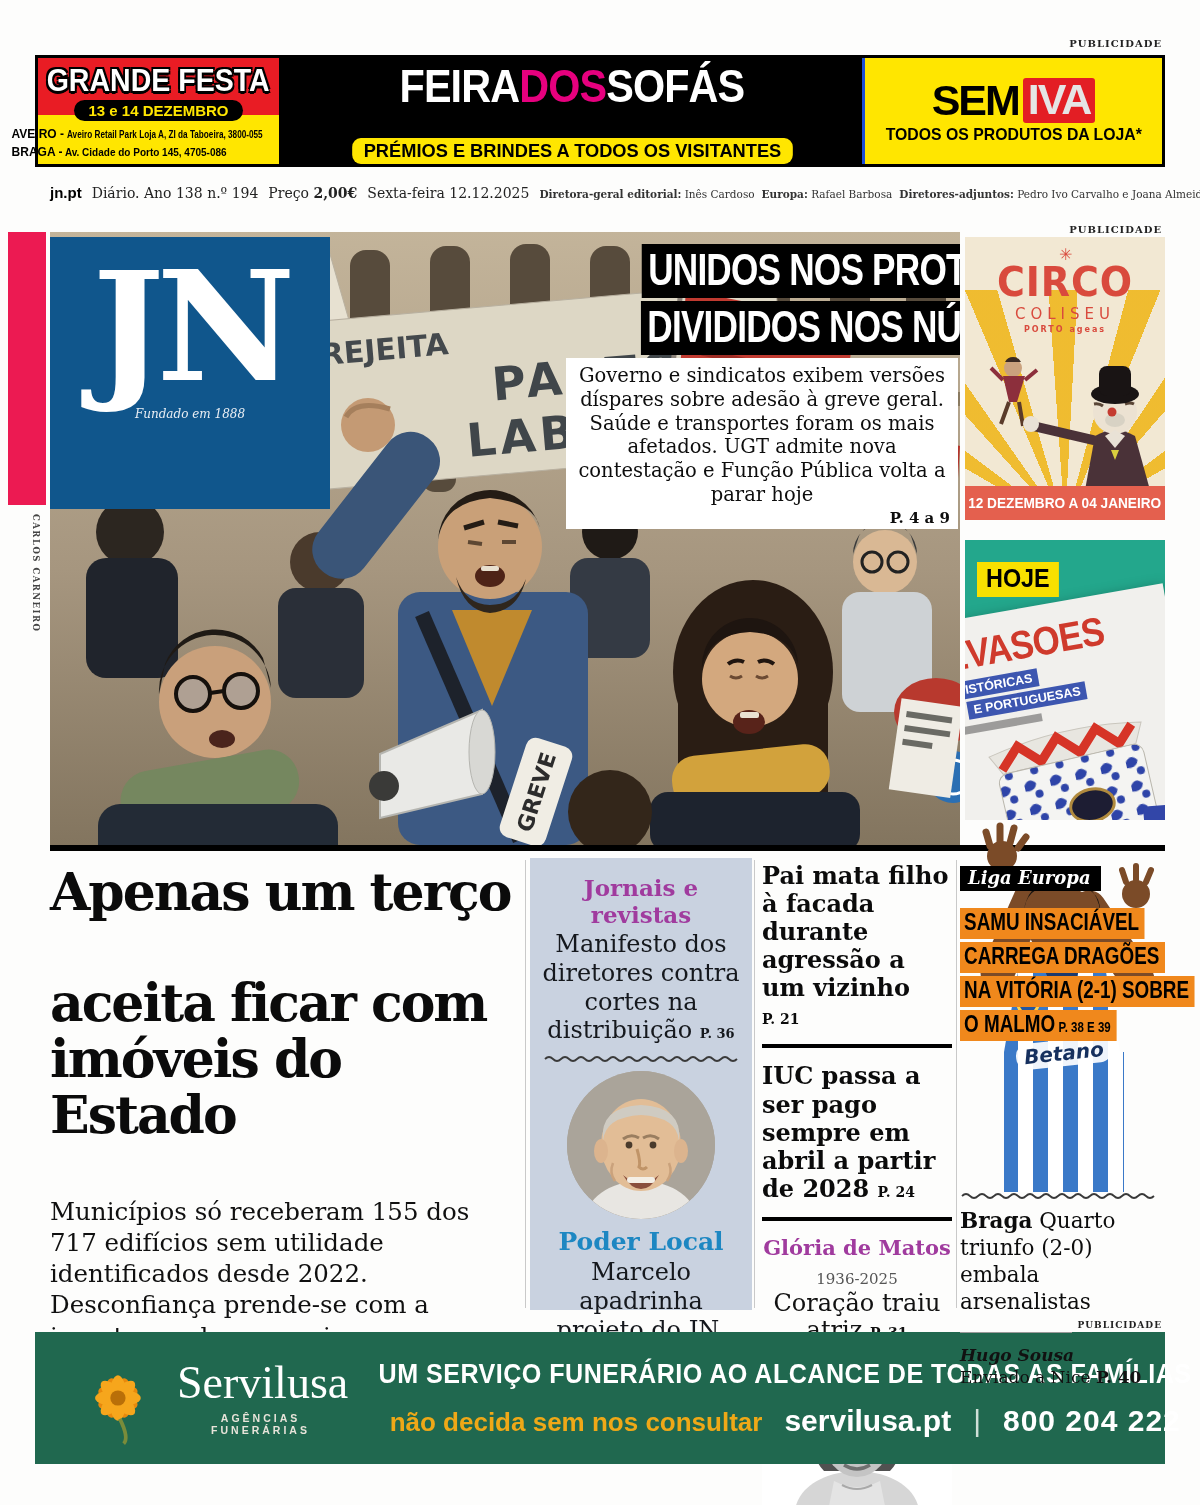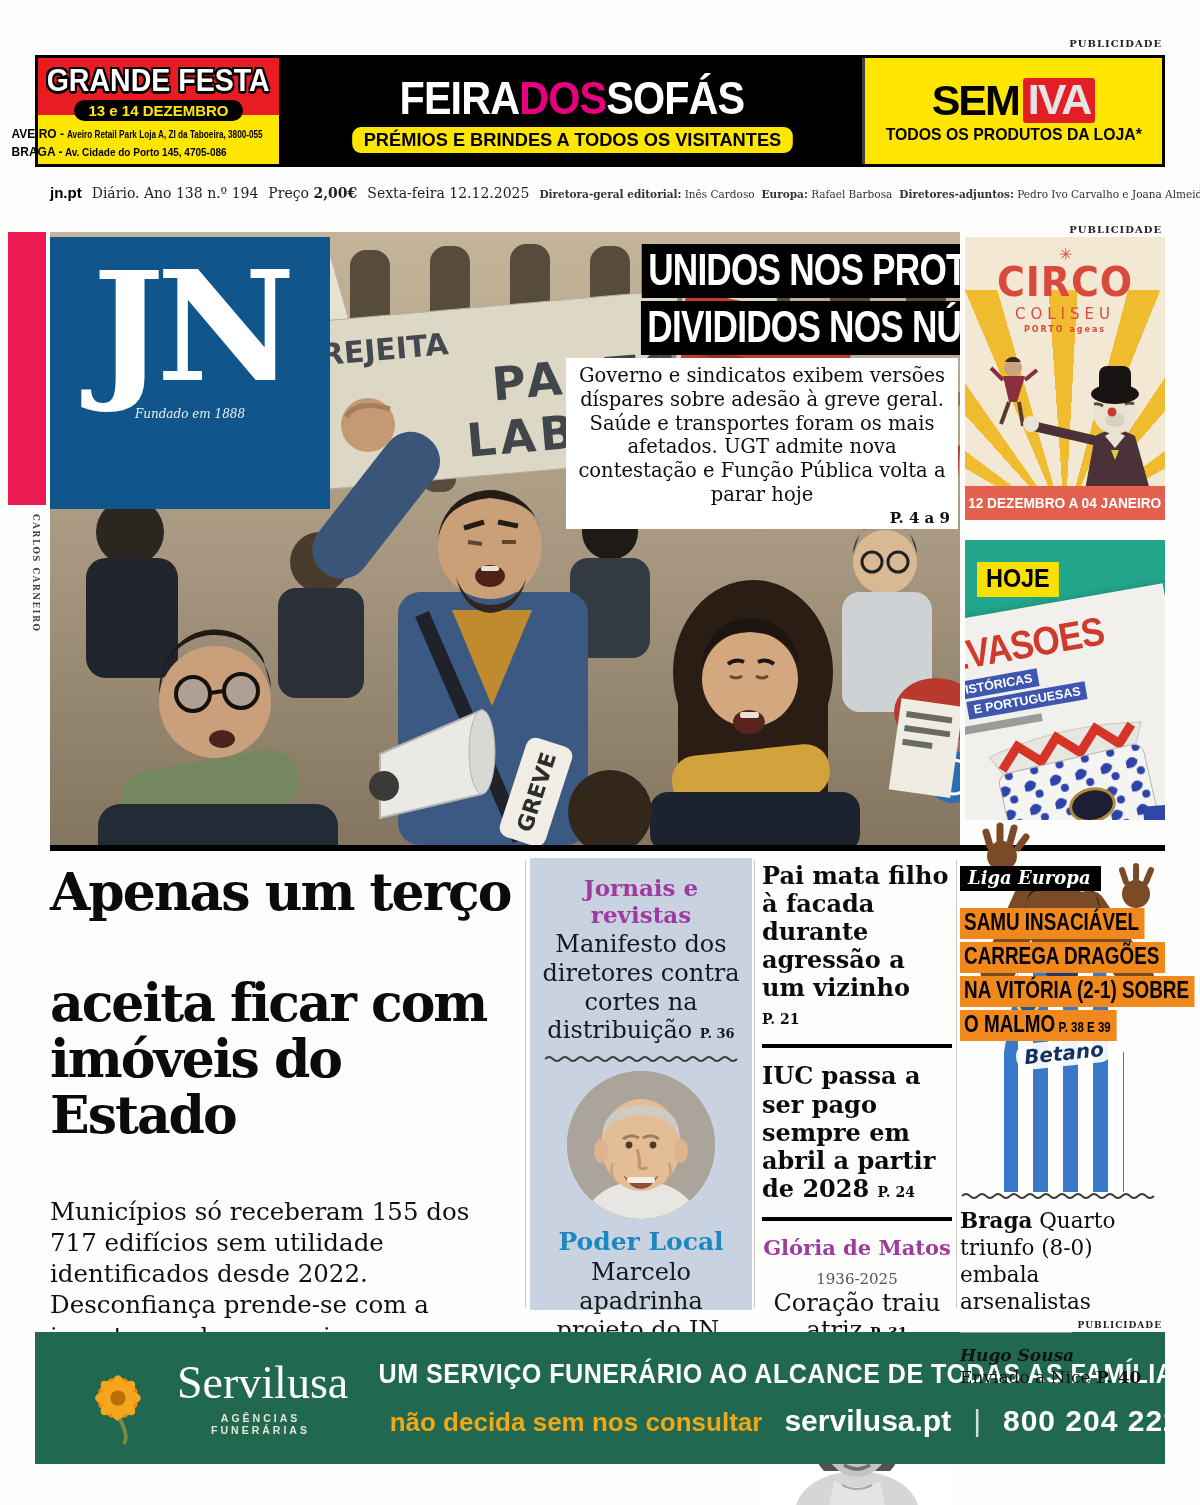--- a/index.html
+++ b/index.html
@@ -13,25 +13,25 @@
   .pub { font:bold 10px "DejaVu Serif", serif; letter-spacing:1px; color:#222; text-align:right; }
 
   
   .top-banner { left:35px; top:55px; width:1130px; height:112px; display:flex; border:3px solid #000; background:#000; }
   .tb-left { width:244px; background:linear-gradient(180deg,#e91c24 0 54%,#ffe600 54% 100%); border-right:3px solid #000; display:flex; flex-direction:column; align-items:center; padding-top:5px; }
   .gf-title { font:900 31px "Liberation Sans", sans-serif; color:#fff; letter-spacing:0; transform:scaleX(.92); white-space:nowrap;
     text-shadow:-2px -2px 0 #000,2px -2px 0 #000,-2px 2px 0 #000,2px 2px 0 #000,0 3px 0 #000; }
   .gf-dates { margin-top:1px; background:#000; color:#ffe600; border-radius:12px; padding:2px 14px; font:900 15px "Liberation Sans", sans-serif; white-space:nowrap; }
   .gf-addr { margin-top:4px; font:700 10px "Liberation Sans", sans-serif; color:#000; white-space:nowrap; line-height:1.5; text-align:left; }
   .gf-addr b { font-size:12px; font-weight:900; }
-  .tb-center { flex:1; background:#000; display:flex; flex-direction:column; align-items:center; justify-content:center; }
+  .tb-center { flex:1; background:#000; display:flex; flex-direction:column; align-items:center; justify-content:space-between; }
   .fds { font:900 47px "Liberation Sans", sans-serif; letter-spacing:-1px; transform:scaleX(.88); white-space:nowrap; color:#fff; }
   .fds .dos { color:#e6007e; }
   .fds-sub { margin-top:2px; background:#ffe600; border-radius:9px; padding:2px 12px; font:900 19px "Liberation Sans", sans-serif; color:#000; white-space:nowrap; transform:scaleX(.96); }
-  .tb-right { width:300px; background:#ffe600; border-left:3px solid #404040; display:flex; flex-direction:column; align-items:center; justify-content:center; padding:2px 6px; }
+  .tb-right { width:300px; background:#ffe600; border-left:3px solid #1d4ed8; display:flex; flex-direction:column; align-items:center; justify-content:center; padding:2px 6px; }
   .semiva { display:flex; align-items:center; font:900 43px "Liberation Sans", sans-serif; line-height:1; }
   .semiva .sem { color:#000; letter-spacing:-2px; }
   .semiva .iva { margin-left:4px; background:#e31e24; color:#e5e5e5; padding:0 5px 2px 5px; border-radius:3px; letter-spacing:-2px; }
   .tb-right .prod { font:900 17px "Liberation Sans", sans-serif; color:#000; white-space:nowrap; transform:scaleX(.93); margin-top:2px; }
   .fine { margin-top:3px; background:#e31e24; border-radius:3px; color:#ffe600; font:700 7.5px "Liberation Sans", sans-serif; text-align:center; padding:3px 5px; line-height:1.5; white-space:nowrap; }
 
   
   .masthead { left:50px; top:184px; width:1115px; display:flex; align-items:baseline; gap:10px; white-space:nowrap; font:14px "DejaVu Serif", serif; color:#222; }
   .masthead .site { font:900 15px "Liberation Sans", sans-serif; color:#000; }
   .masthead .price b { font-weight:bold; }
@@ -480,21 +480,21 @@
       <div class="ln">NA VITÓRIA (2-1) SOBRE</div>
       <div class="ln">
           <span>O MALMO</span>
           <span class="ref">P. 38 E 39</span>
         </div>
     </div>
     <div class="col4-low">
       <svg class="wavy" width="200" height="8" style="margin:0 0 6px 0;">
           <path d="M2 4 Q6 0 10 4 T18 4 T26 4 T34 4 T42 4 T50 4 T58 4 T66 4 T74 4 T82 4 T90 4 T98 4 T106 4 T114 4 T122 4 T130 4 T138 4 T146 4 T154 4 T162 4 T170 4 T178 4 T186 4 T194 4" stroke="#3a3a3a" stroke-width="1.8" fill="none"></path>
         </svg>
-      <div class="braga"><b>Braga</b><span> Quarto triunfo (8-0) embala arsenalistas</span></div>
+      <div class="braga"><b>Braga</b><span> Quarto triunfo (2-0) embala arsenalistas</span></div>
       <hr class="thin">
       <div class="byline">Hugo Sousa</div>
       <div class="byline2"><span>Enviado a Nice </span><b>P. 40</b></div>
     </div>
   </div>
 
   <div class="abs pub" style="right:38px; top:1320px; font-size:9px;">PUBLICIDADE</div>
   <div class="abs bottom-ad">
     <div class="serv-logo">
       <svg width="86" height="96" viewBox="0 0 86 96">

